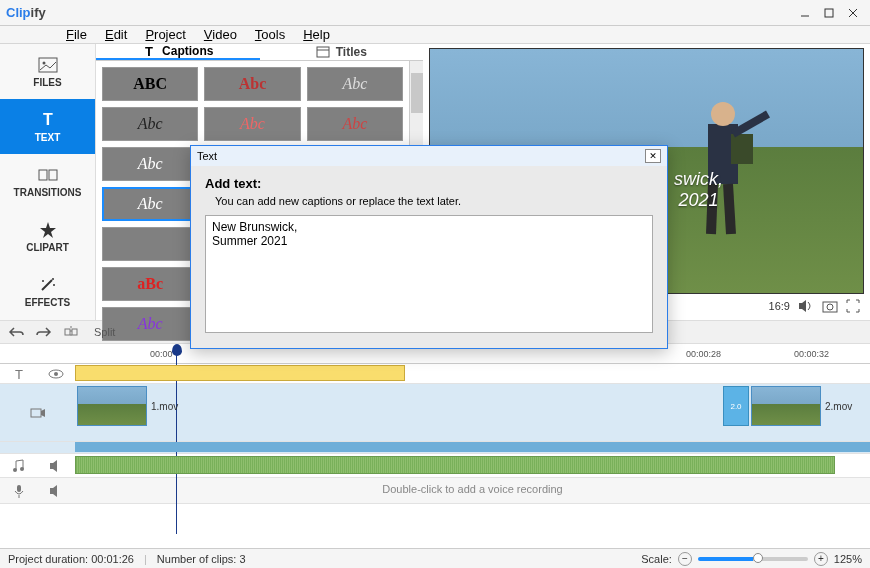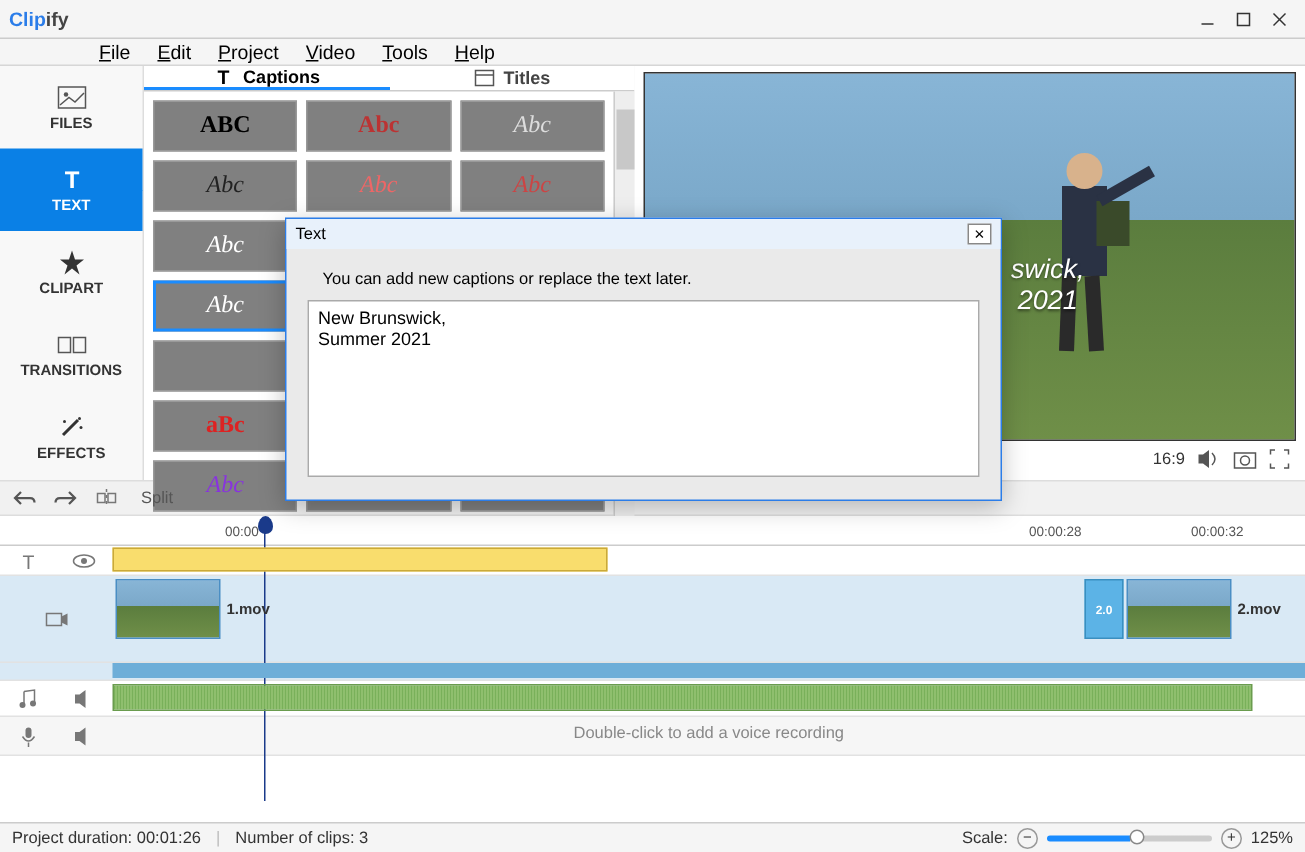--- a/index.html
+++ b/index.html
@@ -63,21 +63,21 @@
 .tracks { background: #fff; }
 .track { display: flex; align-items: center; border-bottom: 1px solid #e2e2e2; }
 .track-head { width: 75px; height: 100%; display: flex; align-items: center; justify-content: space-around; }
 .track-ic { width: 16px; height: 16px; color: #777; }
 .track-body { flex: 1; position: relative; height: 100%; }
 
 .track.text { height: 20px; }
 .text-clip { position: absolute; left: 0; top: 1px; height: 16px; width: 330px; background: #f9dd6d; border: 1px solid #caa93a; }
 
 .track.video { height: 58px; background: #d9e9f5; }
-.video-clip { position: absolute; top: 6px; height: 32px; display: flex; align-items: center; gap: 2px; font-weight: bold; }
+.video-clip { position: absolute; top: 6px; height: 32px; display: flex; align-items: center; gap: 2px; }
 .video-clip img, .video-thumb { width: 70px; height: 40px; background: linear-gradient(to bottom,#88b5d6 0%,#7aa8c9 45%,#5b7d3e 45%,#6f8f48 100%); border: 1px solid #4a8ec4; }
 .clip-label { font-size: 10px; color: #333; margin-left: 2px; }
 .trans-box { width: 26px; height: 40px; background: #5cb3e6; display: flex; align-items: center; justify-content: center; font-size: 8px; color: #fff; border: 1px solid #3a8fc0; }
 
 .track.vfade { height: 12px; background: #d9e9f5; }
 .fade-bar { position: absolute; left: 0; top: 0; width: 100%; height: 10px; background: #6eaed8; }
 
 .track.audio { height: 24px; }
 .audio-wave { position: absolute; left: 0; top: 2px; height: 18px; width: 760px; background: repeating-linear-gradient(90deg,#79b05a 0 1px,#8fbf6e 1px 2px); border: 1px solid #6a9c4e; }
 
@@ -163,33 +163,33 @@
       <span class="icn sidebar-ic">
           <svg viewBox="0 0 20 18">
             <text x="10" y="14" text-anchor="middle" font-size="16" font-weight="bold" fill="#fff">T</text>
           </svg>
         </span>
       <span>TEXT</span>
     </div>
     <div class="sidebar-btn">
       <span class="icn sidebar-ic">
           <svg viewBox="0 0 20 18">
-            <polygon points="10,1 12,7 18,7 13,11 15,17 10,13 5,17 7,11 2,7 8,7" fill="#333"></polygon>
-          </svg>
-        </span>
-      <span>CLIPART</span>
+            <rect x="1" y="4" width="8" height="10" fill="none" stroke="#555"></rect>
+            <rect x="11" y="4" width="8" height="10" fill="none" stroke="#555"></rect>
+          </svg>
+        </span>
+      <span>TRANSITIONS</span>
     </div>
     <div class="sidebar-btn">
       <span class="icn sidebar-ic">
           <svg viewBox="0 0 20 18">
-            <rect x="1" y="4" width="8" height="10" fill="none" stroke="#555"></rect>
-            <rect x="11" y="4" width="8" height="10" fill="none" stroke="#555"></rect>
-          </svg>
-        </span>
-      <span>TRANSITIONS</span>
+            <polygon points="10,1 12,7 18,7 13,11 15,17 10,13 5,17 7,11 2,7 8,7" fill="#333"></polygon>
+          </svg>
+        </span>
+      <span>CLIPART</span>
     </div>
     <div class="sidebar-btn">
       <span class="icn sidebar-ic">
           <svg viewBox="0 0 20 18">
             <line x1="4" y1="14" x2="14" y2="4" stroke="#333" stroke-width="2"></line>
             <circle cx="15" cy="3" r="1" fill="#333"></circle>
             <circle cx="5" cy="5" r="1" fill="#333"></circle>
             <circle cx="16" cy="9" r="1" fill="#333"></circle>
           </svg>
         </span>
@@ -424,17 +424,18 @@
     <span>125%</span>
   </div>
 </div>
 
 <div class="modal">
   <div class="modal-title">
     <span>Text</span>
     <div class="modal-close">✕</div>
   </div>
   <div class="modal-body">
+    <div class="modal-h">Add text:</div>
     <div class="modal-sub">You can add new captions or replace the text later.</div>
     <textarea class="modal-textarea" style="">New Brunswick,
 Summer 2021</textarea>
   </div>
 </div>
 
 </body></html>

